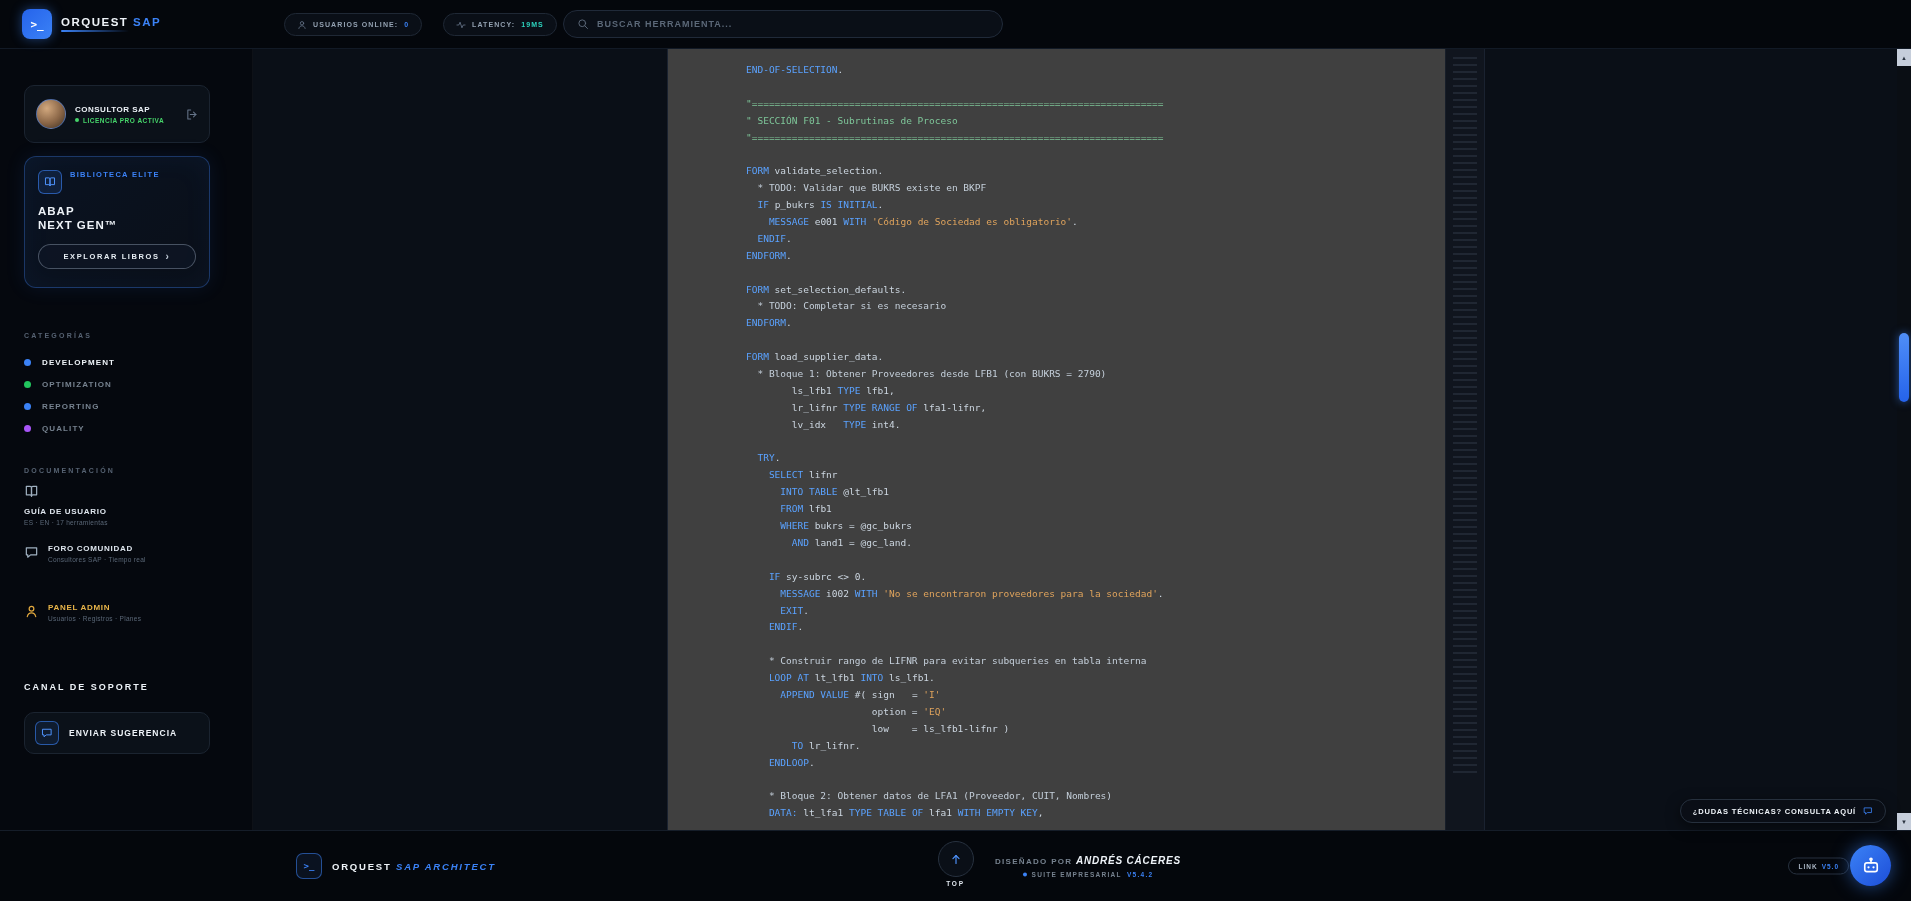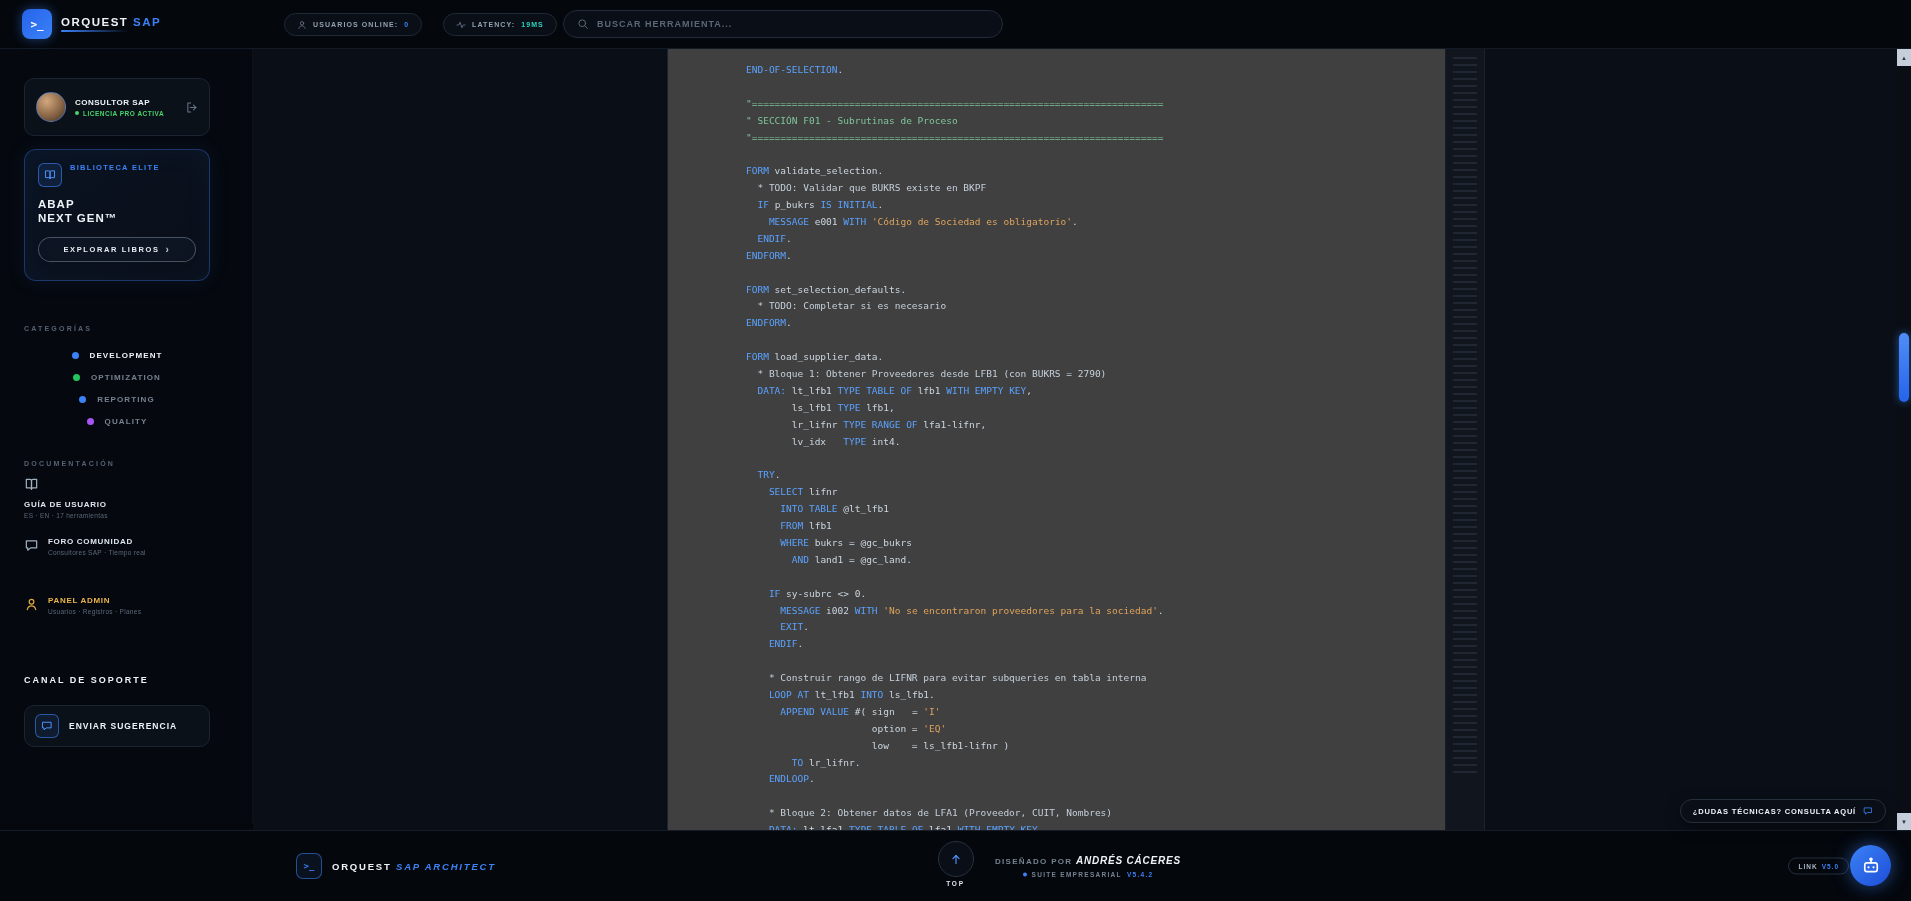--- a/index.html
+++ b/index.html
@@ -35,21 +35,21 @@
   .search { position:absolute; left:563px; top:10px; width:440px; height:28px;
     background:#0a0f17; border:1px solid #202a39; border-radius:14px;
     display:flex; align-items:center; gap:8px; padding:0 13px; }
   .search svg { width:12px; height:12px; color:#5b6878; flex:none; }
   .search input { background:transparent; border:none; outline:none; width:100%;
     font-family:"Liberation Sans", sans-serif; font-size:9px; font-weight:700;
     letter-spacing:1px; color:#c9d1d9; }
   .search input::placeholder { color:#5b6878; }
 
   
-  .sidebar { position:absolute; left:0; top:42px; width:253px; height:781px;
+  .sidebar { position:absolute; left:0; top:49px; width:253px; height:781px;
     background:#05080e; border-right:1px solid rgba(255,255,255,.04);
     padding:36px 42px 0 24px; }
   .user-card { height:58px; border-radius:10px; background:#0b1119; border:1px solid #1b2430;
     display:flex; align-items:center; gap:9px; padding:0 11px; }
   .avatar { width:30px; height:30px; border-radius:50%; flex:none;
     background:radial-gradient(circle at 35% 30%, #d2a87e 0%, #8a6647 55%, #3d2f20 100%);
     border:1.5px solid rgba(59,130,246,.55); }
   .user-name { font-size:8px; font-weight:800; letter-spacing:.5px; color:#eef3f8; }
   .user-status { display:flex; align-items:center; gap:4px; margin-top:3px;
     font-size:6.5px; font-weight:700; letter-spacing:.5px; color:#46d46a; }
@@ -70,21 +70,21 @@
   .lib-title { margin-top:10px; font-size:11.5px; font-weight:800; letter-spacing:1px;
     color:#eef3f8; line-height:14px; }
   .lib-cta { margin-top:12px; height:25px; border-radius:13px; cursor:pointer;
     border:1px solid rgba(160,175,195,.4); background:rgba(13,21,36,.9);
     display:flex; align-items:center; justify-content:center; gap:6px;
     font-size:7.5px; font-weight:800; letter-spacing:1.6px; color:#e6edf3; }
   .lib-cta .arrow { font-size:10px; line-height:1; color:#c2cdd9; }
 
   .side-heading { margin-top:44px; font-size:7px; font-weight:800; letter-spacing:2.2px; color:#566272; }
   .cat-list { margin-top:12px; }
-  .cat-item { height:22px; display:flex; align-items:center; gap:11px; cursor:pointer;justify-content:center; }
+  .cat-item { height:22px; display:flex; align-items:center; gap:11px; cursor:pointer; }
   .cat-dot { width:7px; height:7px; border-radius:50%; flex:none; }
   .cat-label { font-size:8px; font-weight:800; letter-spacing:1.1px; color:#76828f; }
   .cat-item.active .cat-label { color:#eef3f8; }
 
   .side-heading.docs { margin-top:28px; }
   .doc-guide { margin-top:10px; cursor:pointer; }
   .doc-guide svg { width:15px; height:15px; color:#9fb0c0; }
   .doc-title { font-size:8px; font-weight:800; letter-spacing:.7px; color:#dfe6ee; margin-top:4px; }
   .doc-sub { font-size:6.5px; font-weight:400; letter-spacing:.3px; color:#5b6878; margin-top:3px; }
   .doc-row { display:flex; align-items:flex-start; gap:9px; cursor:pointer; }
@@ -325,21 +325,20 @@
         <div class="ln"><span class="t-p">    </span><span class="t-k">MESSAGE</span><span class="t-p"> e001 </span><span class="t-k">WITH</span><span class="t-s"> 'Código de Sociedad es obligatorio'</span><span class="t-p">.</span></div>
         <div class="ln"><span class="t-p">  </span><span class="t-k">ENDIF</span><span class="t-p">.</span></div>
         <div class="ln"><span class="t-k">ENDFORM</span><span class="t-p">.</span></div>
         <div class="ln">&nbsp;</div>
         <div class="ln"><span class="t-k">FORM</span><span class="t-p"> set_selection_defaults.</span></div>
         <div class="ln"><span class="t-t">  * TODO: Completar si es necesario</span></div>
         <div class="ln"><span class="t-k">ENDFORM</span><span class="t-p">.</span></div>
         <div class="ln">&nbsp;</div>
         <div class="ln"><span class="t-k">FORM</span><span class="t-p"> load_supplier_data.</span></div>
         <div class="ln"><span class="t-t">  * Bloque 1: Obtener Proveedores desde LFB1 (con BUKRS = 2790)</span></div>
-        <div class="ln"><span class="t-p">  </span><span class="t-k">DATA:</span><span class="t-p"> lt_lfb1 </span><span class="t-k">TYPE TABLE OF</span><span class="t-p"> lfb1 </span><span class="t-k">WITH EMPTY KEY</span><span class="t-p">,</span></div>
         <div class="ln"><span class="t-p">        ls_lfb1 </span><span class="t-k">TYPE</span><span class="t-p"> lfb1,</span></div>
         <div class="ln"><span class="t-p">        lr_lifnr </span><span class="t-k">TYPE RANGE OF</span><span class="t-p"> lfa1-lifnr,</span></div>
         <div class="ln"><span class="t-p">        lv_idx   </span><span class="t-k">TYPE</span><span class="t-p"> int4.</span></div>
         <div class="ln">&nbsp;</div>
         <div class="ln"><span class="t-p">  </span><span class="t-k">TRY</span><span class="t-p">.</span></div>
         <div class="ln"><span class="t-p">    </span><span class="t-k">SELECT</span><span class="t-p"> lifnr</span></div>
         <div class="ln"><span class="t-p">      </span><span class="t-k">INTO TABLE</span><span class="t-p"> @lt_lfb1</span></div>
         <div class="ln"><span class="t-p">      </span><span class="t-k">FROM</span><span class="t-p"> lfb1</span></div>
         <div class="ln"><span class="t-p">      </span><span class="t-k">WHERE</span><span class="t-p"> bukrs = @gc_bukrs</span></div>
         <div class="ln"><span class="t-p">        </span><span class="t-k">AND</span><span class="t-p"> land1 = @gc_land.</span></div>

